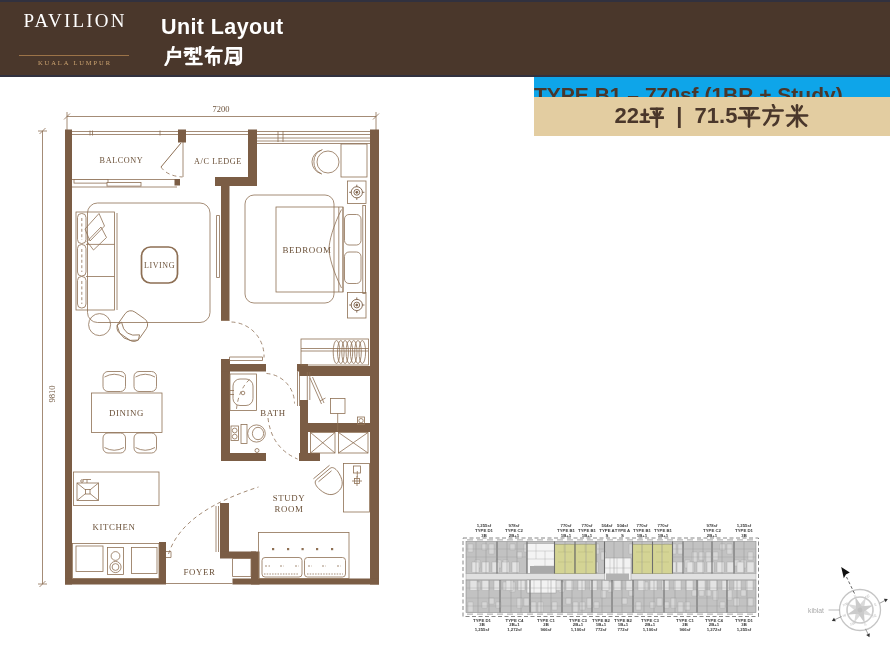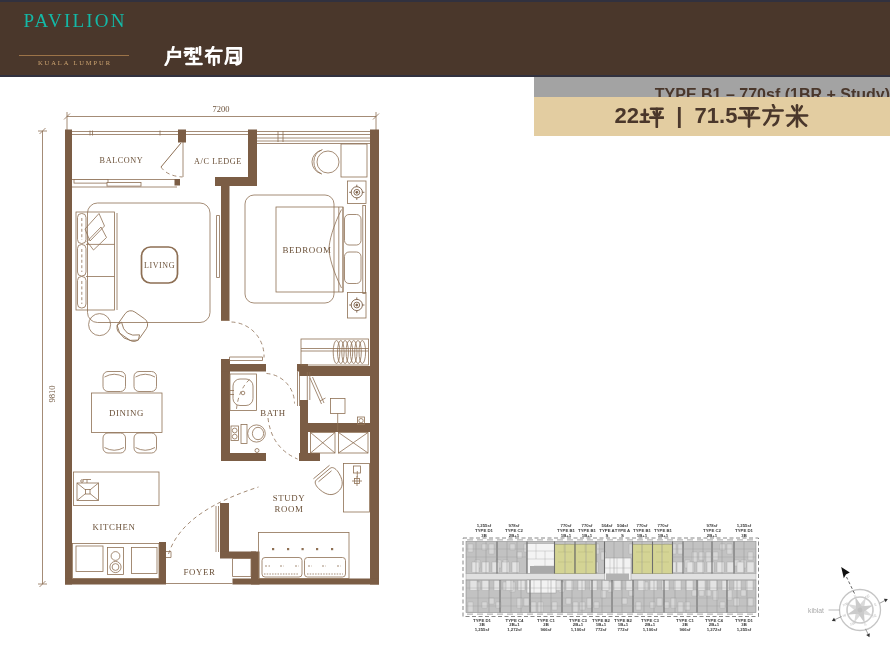--- a/index.html
+++ b/index.html
@@ -1,41 +1,42 @@
 <!DOCTYPE html>
 <html><head>
 <meta charset="utf-8">
 <style>
   html,body{margin:0;padding:0}
   body{width:890px;height:648px;background:#fff;position:relative;overflow:hidden;
        font-family:"Liberation Sans",sans-serif}
   #hdr{position:absolute;left:0;top:0;width:890px;height:74.5px;background:#4a372b;
        border-top:2px solid #31313f;box-sizing:border-box}
   #hdrline{position:absolute;left:0;top:74.5px;width:890px;height:2.5px;background:#31313f}
-  .logo{position:absolute;color:#14b8a6;font-family:"Liberation Serif",serif;text-align:center;white-space:nowrap}
+  .logo{position:absolute;color:#ffffff;font-family:"Liberation Serif",serif;text-align:center;white-space:nowrap}
   #lg1{left:14px;top:8px;width:120px;font-size:19px;letter-spacing:2.2px;text-indent:2.2px}
   #lg2{left:14px;top:29px;width:120px;font-size:19px;letter-spacing:3px;text-indent:3px}
   #lgline{position:absolute;left:19px;top:52.5px;width:110px;height:1.5px;background:#9c7348}
   #lg3{left:14px;top:57px;width:120px;font-size:6.5px;letter-spacing:1.9px;text-indent:1.9px;color:#cda470}
   #unitlayout{position:absolute;left:161px;top:13px;color:#fff;font-size:21.5px;font-weight:bold;letter-spacing:0.4px}
   #cnhdr{position:absolute;left:161px;top:43.5px}
-  #bar1{position:absolute;left:534px;top:77px;width:356px;height:35.5px;background:#a3a3a3;
-        color:#4a372b;font-size:16px;font-weight:bold;text-align:right;line-height:35px}
+  #bar1{position:absolute;left:534px;top:77px;width:356px;height:35.5px;background:#0ea5e9;
+        color:#4a372b;font-size:21px;font-weight:bold;text-align:left;line-height:35px}
   #bar2{position:absolute;left:534px;top:97px;width:356px;height:38.5px;background:#e3cda1;
         color:#4a372b;font-size:22px;font-weight:bold;text-align:center;line-height:38px}
   #bar2 .inner{display:inline-flex;align-items:center;height:38.5px}
   svg.cn{display:inline-block}
   #plansvg{position:absolute;left:0;top:0}
 </style>
 </head>
 <body>
 <div id="hdr">
   <div class="logo" id="lg1">PAVILION</div>
   <div id="lgline"></div>
   <div class="logo" id="lg3">KUALA LUMPUR</div>
+  <div id="unitlayout">Unit Layout</div>
   <svg id="cnhdr" width="86" height="20" viewBox="0 0 400 100" fill="none" stroke="#fff" stroke-width="13" stroke-linecap="round">
     <g>
         <path d="M47 4 L43 19"></path>
         <path d="M23 30 H79 V54 H23 Z"></path>
         <path d="M25 54 C22 70 18 84 8 95"></path>
       </g>
     <g transform="translate(100 0)">
         <path d="M8 14 H48"></path>
         <path d="M4 32 H52"></path>
         <path d="M22 32 C20 40 14 44 8 48"></path>

